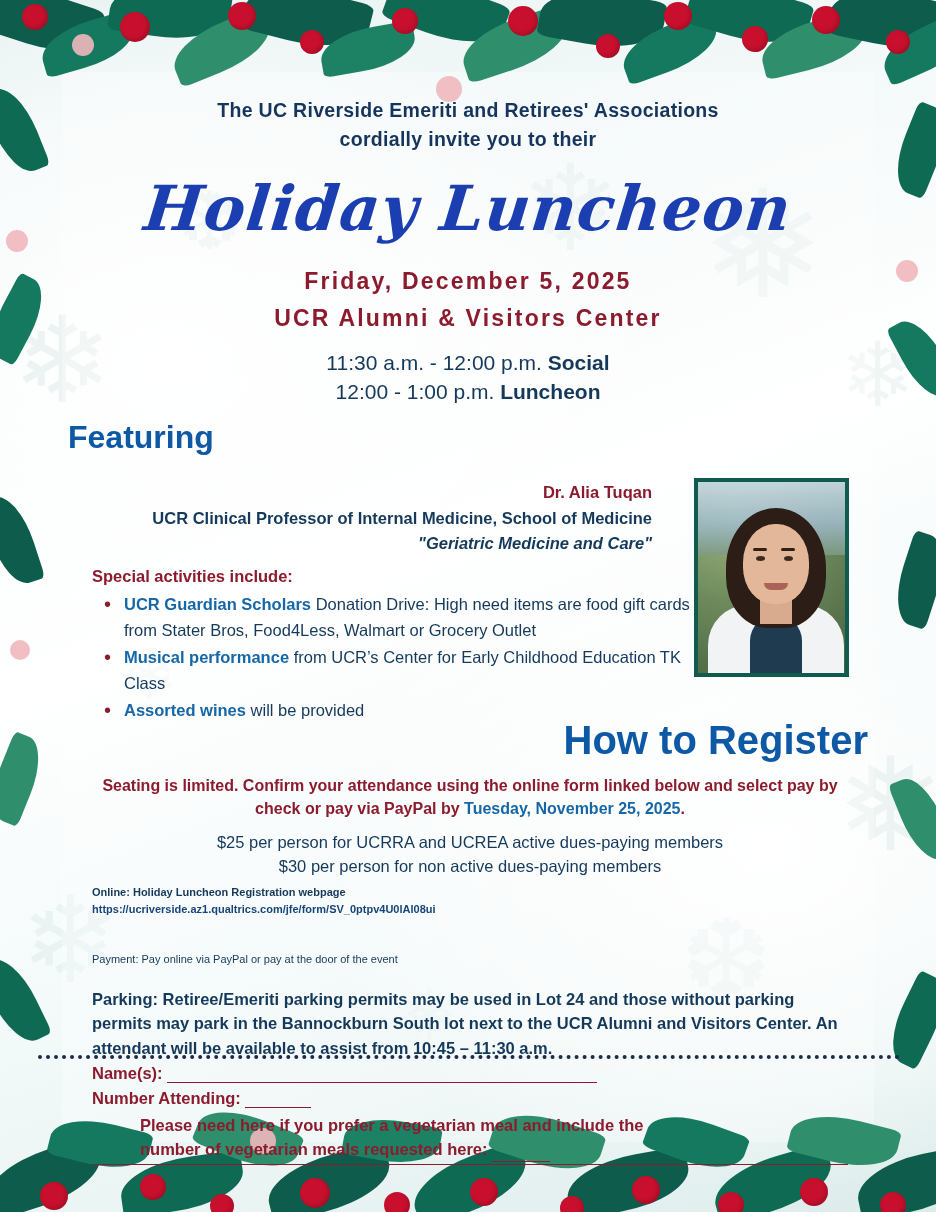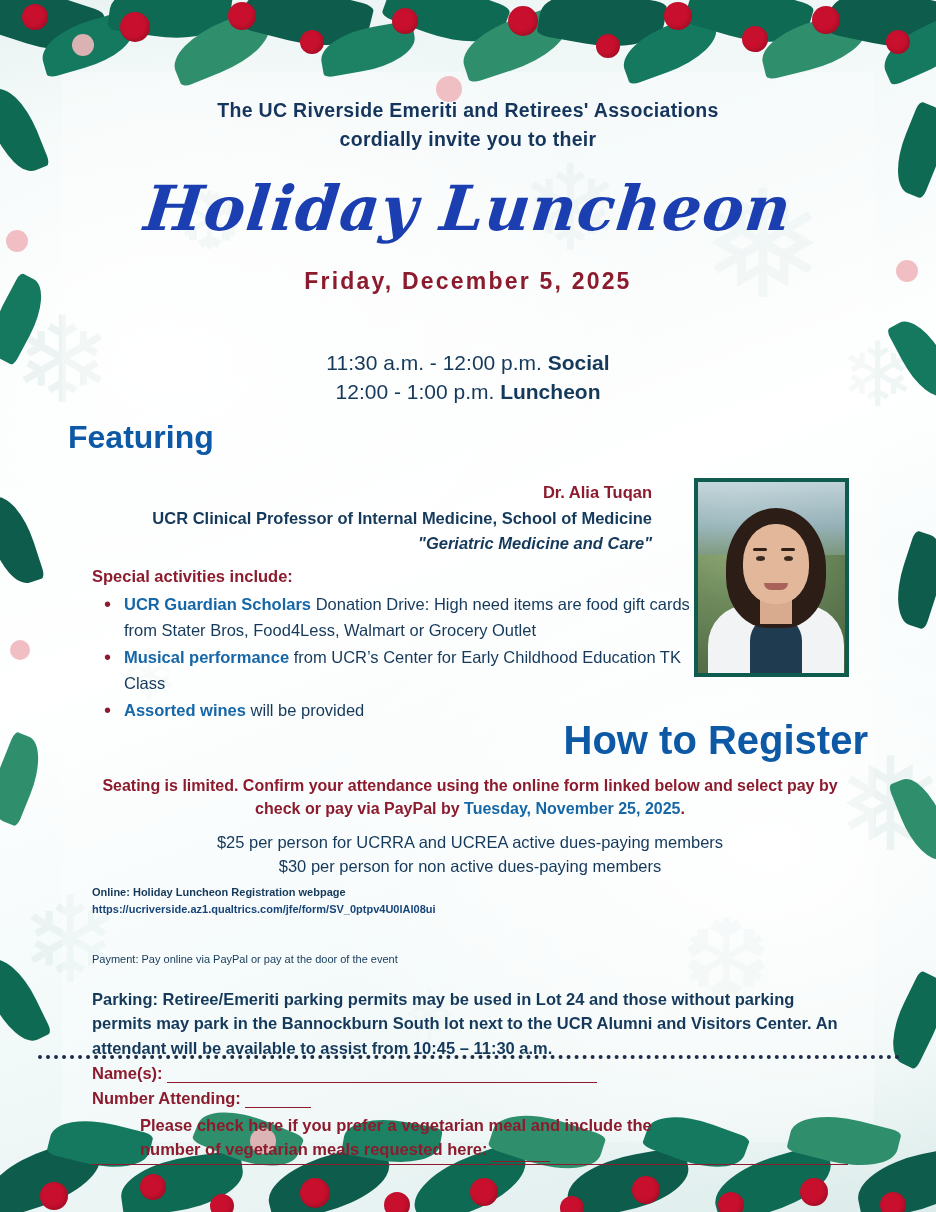--- a/index.html
+++ b/index.html
@@ -472,20 +472,21 @@
   <div class="content">
 
     <div class="invite-line">
       <div>The UC Riverside Emeriti and Retirees' Associations</div>
       <div>cordially invite you to their</div>
     </div>
 
     <div class="script-title">Holiday Luncheon</div>
 
     <div class="date-line">Friday, December 5, 2025</div>
+    <div class="venue-line">UCR Alumni &amp; Visitors Center</div>
 
     <div class="time-line time1">
       <span>11:30 a.m. - 12:00 p.m. </span><b>Social</b>
     </div>
     <div class="time-line time2">
       <span>12:00 - 1:00 p.m. </span><b>Luncheon</b>
     </div>
 
     <div class="featuring">Featuring</div>
 
@@ -549,21 +550,21 @@
     <div class="tear-off">
       <div class="field-row">
         <span>Name(s):</span>
         <span class="rule long"></span>
       </div>
       <div class="field-row">
         <span>Number Attending:</span>
         <span class="rule short"></span>
       </div>
       <div class="veg-note">
-        <span>Please check here if you prefer a vegetarian meal and include the</span><br>
+        <span>Please need here if you prefer a vegetarian meal and include the</span><br>
         <span>number of vegetarian meals requested here:</span>
         <span class="rule tiny"></span>
       </div>
     </div>
 
     <div class="bottom-rule"></div>
   </div>
 </div>
 
 </body></html>

